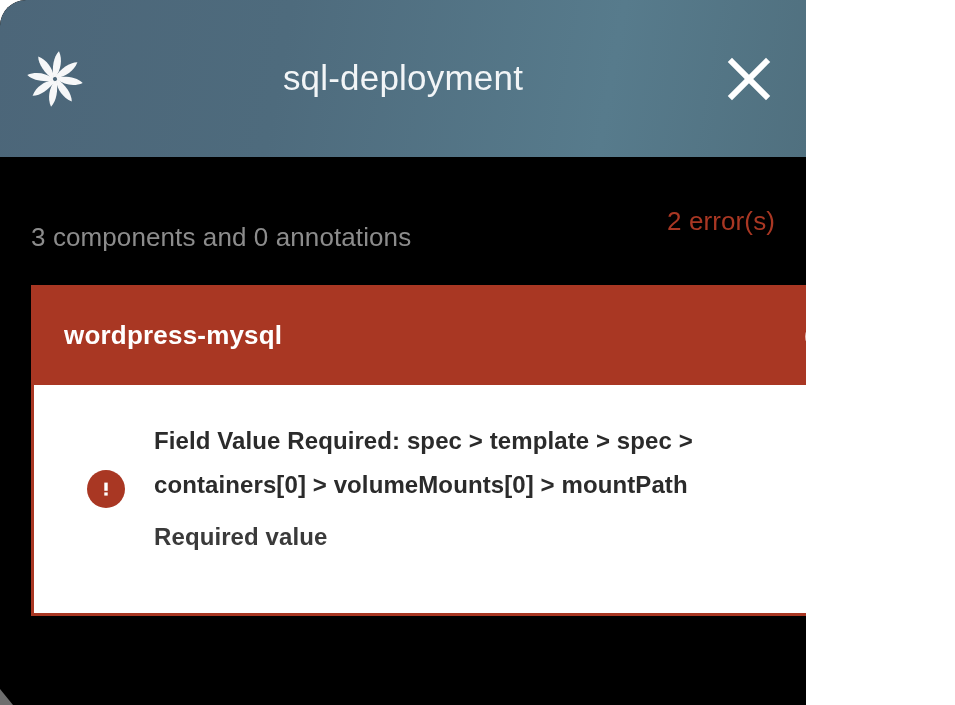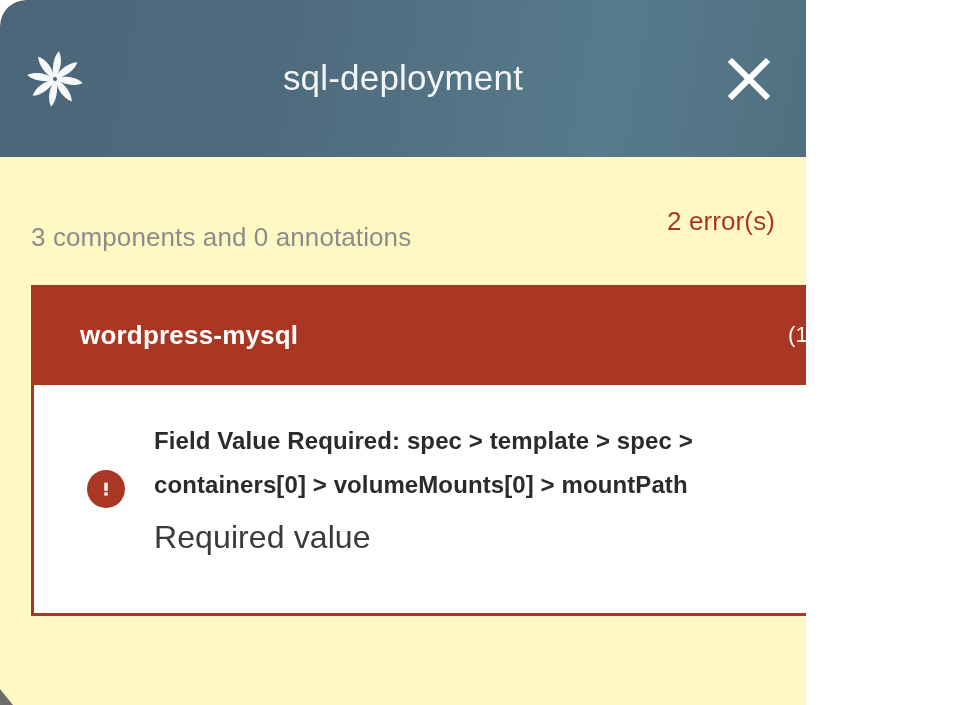--- a/index.html
+++ b/index.html
@@ -15,21 +15,21 @@
     position: relative;
   }
 
   
   .modal {
     position: absolute;
     left: 0;
     top: 0;
     width: 806px;
     height: 705px;
-    background: #fef9c3;
+    background: #000000;
     border-top-left-radius: 26px;
     overflow: hidden;
   }
 
   
   .modal-header {
     position: relative;
     height: 157px;
     background: linear-gradient(100deg, #4c6679 0%, #4e6b7d 35%, #577b8c 75%, #50707f 100%);
     border-top-left-radius: 26px;
@@ -105,21 +105,21 @@
     top: 285px;
     width: 893px;
     box-sizing: border-box;
   }
   .accordion-header {
     height: 100px;
     background: #a93723;
     display: flex;
     align-items: center;
     justify-content: space-between;
-    padding: 0 49px;
+    padding: 0 33px;
     box-sizing: border-box;
     cursor: pointer;
   }
   .accordion-title {
     color: #ffffff;
     font-size: 26px;
     font-weight: 700;
     letter-spacing: 0.2px;
   }
   .accordion-right {
@@ -173,22 +173,22 @@
   .issue-heading {
     color: #2b2b2b;
     font-size: 24px;
     font-weight: 700;
     line-height: 44px;
     letter-spacing: 0.1px;
     max-width: 600px;
   }
   .issue-detail {
     color: #3a3a3a;
-    font-size: 32px;
-    font-weight: 400;
+    font-size: 24px;
+    font-weight: 700;
     line-height: 44px;
     letter-spacing: 0.1px;
     margin-top: 8px;
   }
 
   
   .bg-scrap {
     position: absolute;
     left: 0;
     bottom: 0;

